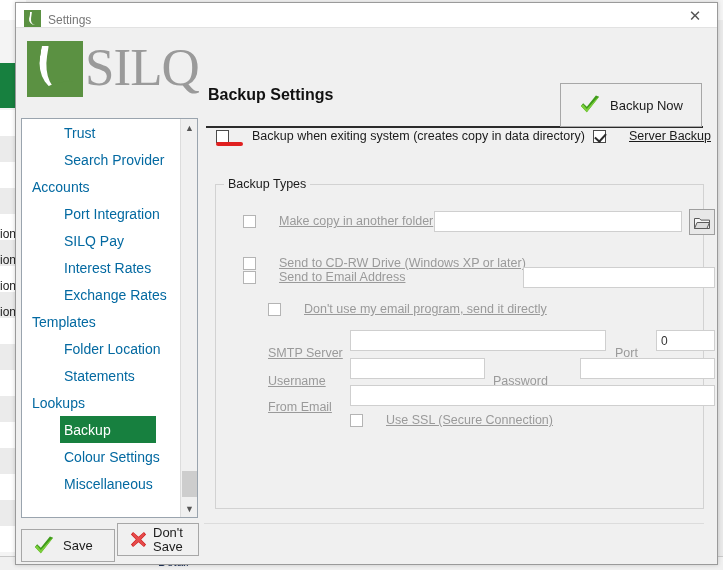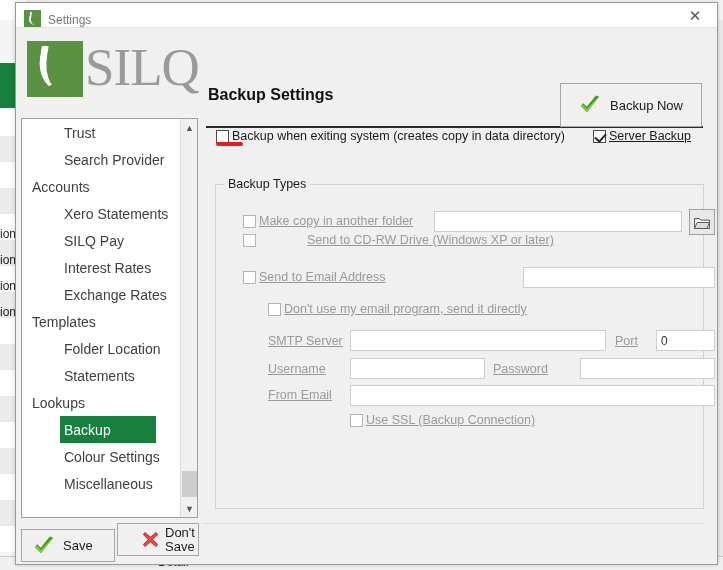--- a/index.html
+++ b/index.html
@@ -129,21 +129,21 @@
   
   .tree {
     position: absolute; left: 5px; top: 115px;
     width: 177px; height: 400px;
     background: #ffffff; border: 1px solid #9aa4ae;
     overflow: hidden;
   }
   .tree-list { position: absolute; left: 0; top: 0; right: 17px; }
   .tree-item {
     height: 27px; display: flex; align-items: center;
-    font-size: 14px; color: #404040; white-space: nowrap;
+    font-size: 14px; color: #0369a1; white-space: nowrap;
     cursor: pointer;
   }
   .tree-item.group { padding-left: 10px; }
   .tree-item.child { padding-left: 42px; }
   .tree-item.selected {
     background: #17803f; color: #ffffff;
     margin-left: 38px; padding-left: 4px;
     width: 96px;
   }
   .tree-scroll {
@@ -162,21 +162,21 @@
     bottom: 20px; background: #cdcdcd; cursor: pointer;
   }
 
   
   .save-btn, .dontsave-btn {
     position: absolute; height: 33px;
     background: #f0f0f0; border: 1px solid #a7a7a7;
     display: flex; align-items: center; cursor: pointer;
   }
   .save-btn { left: 5px; top: 526px; width: 94px; padding-left: 11px; gap: 8px; }
-  .dontsave-btn { left: 101px; top: 520px; width: 82px; padding-left: 24px; gap: 6px; }
+  .dontsave-btn { left: 101px; top: 520px; width: 82px; padding-left: 12px; gap: 6px; }
   .save-btn .lbl { font-size: 13px; color: #1b1b1b; }
   .dontsave-btn .lbl { font-size: 13px; color: #1b1b1b; line-height: 14px; }
 
   
   .main-panel {
     position: absolute; left: 188px; top: 113px;
     width: 500px; height: 420px;
   }
 
   .cb-row { display: flex; align-items: center; }
@@ -188,21 +188,21 @@
   .cbox.disabled { border-color: #b4b4b4; background: #ffffff; }
   .cbox.checked::after {
     content: ""; position: absolute; left: 3px; top: 0px;
     width: 5px; height: 9px;
     border-right: 2px solid #2b2b2b; border-bottom: 2px solid #2b2b2b;
     transform: rotate(42deg);
   }
   .cbox.checked.disabled::after {
     border-right-color: #b4b4b4; border-bottom-color: #b4b4b4;
   }
-  .cb-label { font-size: 12.5px; color: #1b1b1b; margin-left: 3px; white-space: nowrap; }
+  .cb-label { font-size: 12.5px; color: #1b1b1b; margin-left: 23px; white-space: nowrap; }
   .cb-label.link { text-decoration: underline; }
   .cb-label.disabled { color: #9a9a9a; }
 
   .row-exit { position: absolute; left: 12px; top: 13px; }
   .red-mark {
     position: absolute; left: 12px; top: 26px;
     width: 27px; height: 4px; background: #e02020; border-radius: 2px;
   }
   .row-server { position: absolute; left: 389px; top: 13px; }
   .row-templates { position: absolute; left: 30px; top: 42px; }
@@ -219,33 +219,33 @@
   }
 
   .inp {
     background: #ffffff; border: 1px solid #cfcfcf;
     height: 21px; font-size: 12px; color: #333;
     padding: 0 4px; font-family: "Liberation Sans", sans-serif;
     position: absolute;
   }
   .fld-label {
     position: absolute; font-size: 12.5px; color: #9a9a9a;
-    text-decoration: underline; white-space: nowrap;
+    text-decoration: underline; white-space: nowrap; margin-top: 12px;
   }
 
   .row-copy { position: absolute; left: 27px; top: 29px; }
   .inp-copy { left: 218px; top: 26px; width: 248px; }
   .folder-btn {
     position: absolute; left: 473px; top: 24px;
     width: 26px; height: 26px;
     background: #e8e8e8; border: 1px solid #9e9e9e;
     display: flex; align-items: center; justify-content: center;
     cursor: pointer;
   }
-  .row-cd { position: absolute; left: 27px; top: 48px; gap: 48px; }
+  .row-cd { position: absolute; left: 27px; top: 71px; }
   .row-email { position: absolute; left: 27px; top: 85px; }
   .inp-email { left: 307px; top: 82px; width: 192px; }
 
   .row-direct { position: absolute; left: 52px; top: 117px; }
 
   .lbl-smtp { left: 52px; top: 149px; }
   .inp-smtp { left: 134px; top: 145px; width: 256px; }
   .lbl-port { left: 399px; top: 149px; }
   .inp-port { left: 440px; top: 145px; width: 59px; }
 
@@ -328,21 +328,21 @@
         <div class="tree-item child">
           <span>Trust</span>
         </div>
         <div class="tree-item child">
           <span>Search Provider</span>
         </div>
         <div class="tree-item group">
           <span>Accounts</span>
         </div>
         <div class="tree-item child">
-          <span>Xero Statements</span>
+          <span>Port Integration</span>
         </div>
         <div class="tree-item child">
           <span>SILQ Pay</span>
         </div>
         <div class="tree-item child">
           <span>Interest Rates</span>
         </div>
         <div class="tree-item child">
           <span>Exchange Rates</span>
         </div>
@@ -446,19 +446,19 @@
       <span class="fld-label lbl-user">Username</span>
       <input class="inp inp-user" type="text" disabled="" value="" style="">
       <span class="fld-label lbl-pass">Password</span>
       <input class="inp inp-pass" type="password" disabled="" value="" style="">
 
       <span class="fld-label lbl-from">From Email</span>
       <input class="inp inp-from" type="text" disabled="" value="" style="">
 
       <div class="cb-row row-ssl">
         <span class="cbox disabled"></span>
-        <span class="cb-label link disabled">Use SSL (Backup Connection)</span>
+        <span class="cb-label link disabled">Use SSL (Secure Connection)</span>
       </div>
     </div>
 
     <div class="panel-hr"></div>
   </div>
 </div>
 
 </body></html>

